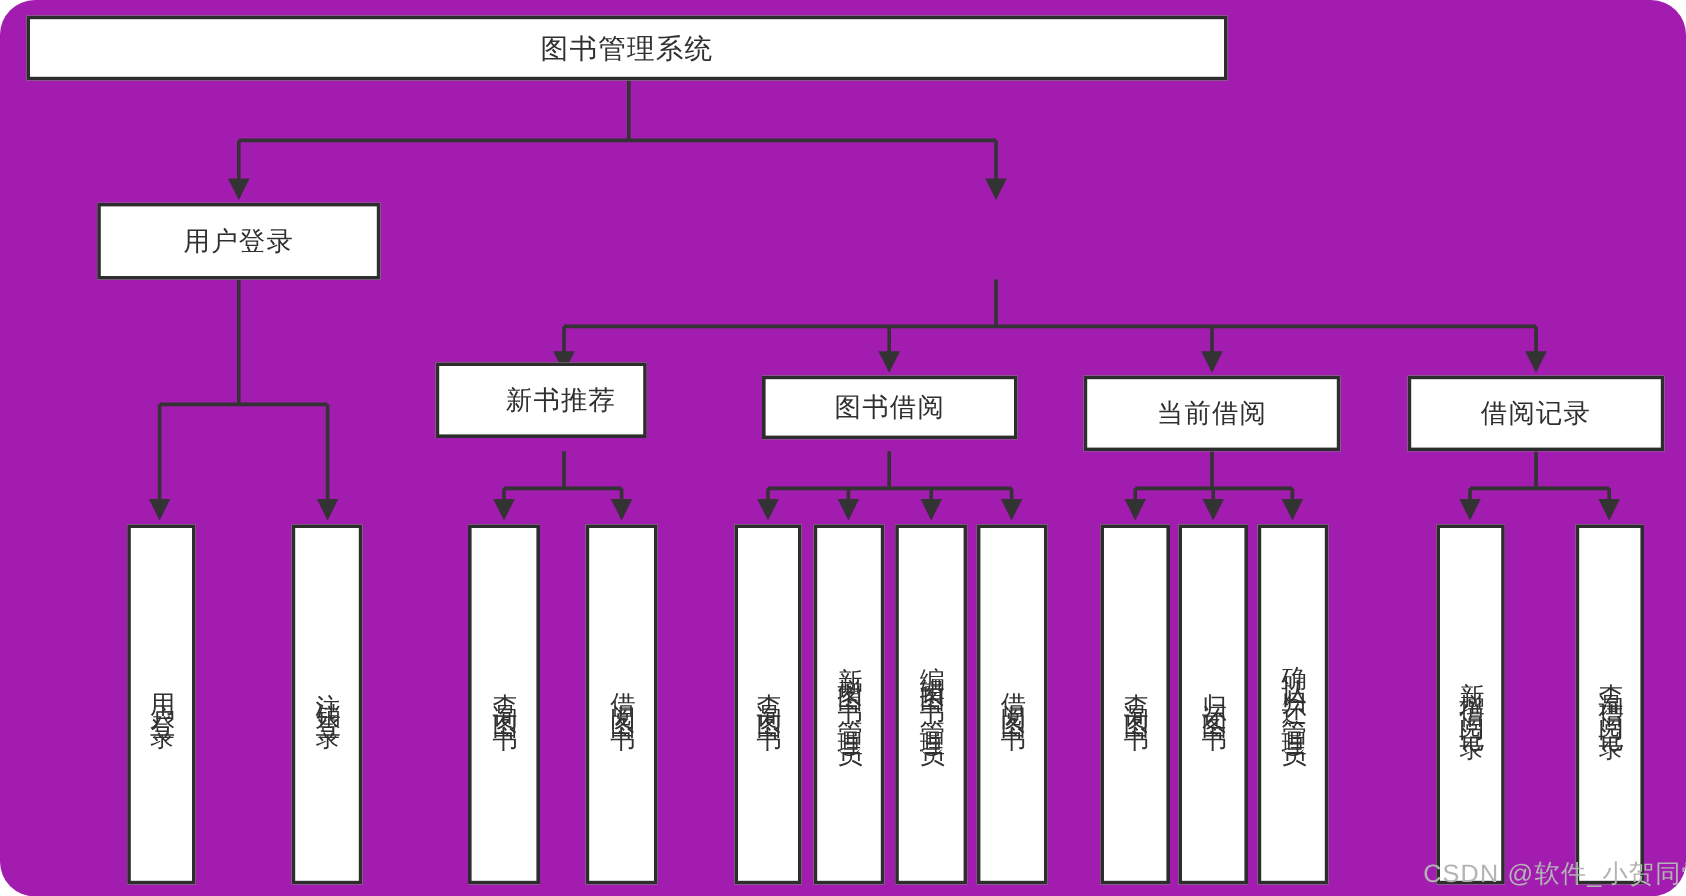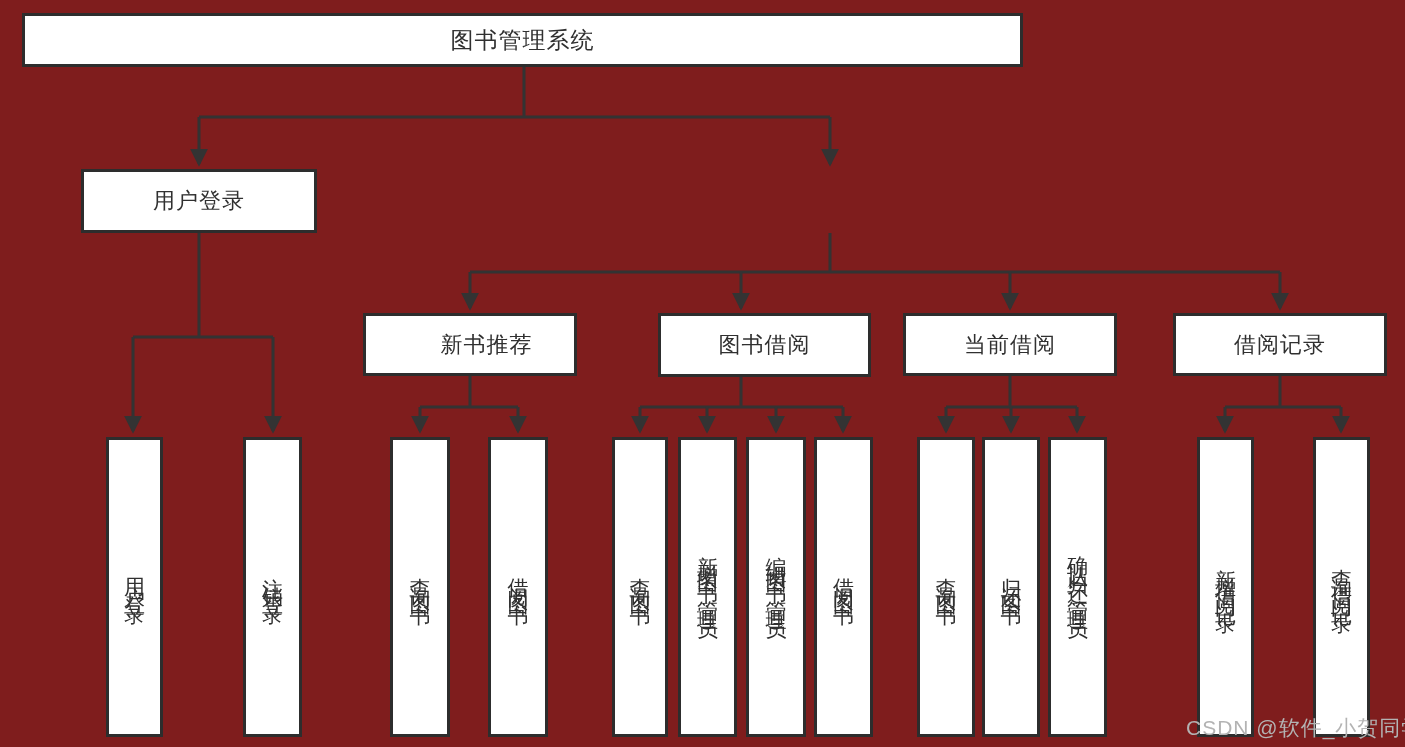--- a/index.html
+++ b/index.html
@@ -4,23 +4,24 @@
 <style>
   html, body {
     margin: 0;
     padding: 0;
     background: #ffffff;
   }
   #canvas {
     position: relative;
     width: 1405px;
     height: 747px;
-    background: #7f1d1d;
+    background: #a21caf;
     font-family: "Liberation Sans", "DejaVu Sans", sans-serif;
     overflow: hidden;
+    border-radius: 29px;
   }
   #connectors {
     position: absolute;
     left: 0;
     top: 0;
     z-index: 1;
   }
   .node {
     position: absolute;
     box-sizing: border-box;
@@ -101,22 +102,22 @@
       <line x1="1077" y1="407" x2="1077" y2="431" marker-end="url(#arw)"></line>
       <line x1="1225" y1="407" x2="1225" y2="431" marker-end="url(#arw)"></line>
       <line x1="1341" y1="407" x2="1341" y2="431" marker-end="url(#arw)"></line>
     </g>
   </svg>
 
   <div class="node root-box">图书管理系统</div>
 
   <div class="node branch" style="left:81px; top:169px; width:236px; height:64px;">用户登录</div>
 
-  <div class="node branch" style="left:363px; top:313px; width:214px; height:63px;padding-left:33px;">新书推荐</div>
-  <div class="node branch" style="left:658px; top:313px; width:213px; height:64px;">图书借阅</div>
+  <div class="node branch" style="left:363px; top:302px; width:176px; height:63px;padding-left:33px;">新书推荐</div>
+  <div class="node branch" style="left:635px; top:313px; width:213px; height:53px;">图书借阅</div>
   <div class="node branch" style="left:1173px; top:313px; width:214px; height:63px;">借阅记录</div>
   <div class="node branch" style="left:903px; top:313px; width:214px; height:63px;">当前借阅</div>
 
   <div class="node leaf" style="left:106px; width:57px;">用户登录</div>
   <div class="node leaf" style="left:243px; width:59px;">注销登录</div>
 
   <div class="node leaf" style="left:390px; width:60px;">查询图书</div>
   <div class="node leaf" style="left:488px; width:60px;">借阅图书</div>
 
   <div class="node leaf" style="left:612px; width:56px;">查询图书</div>

